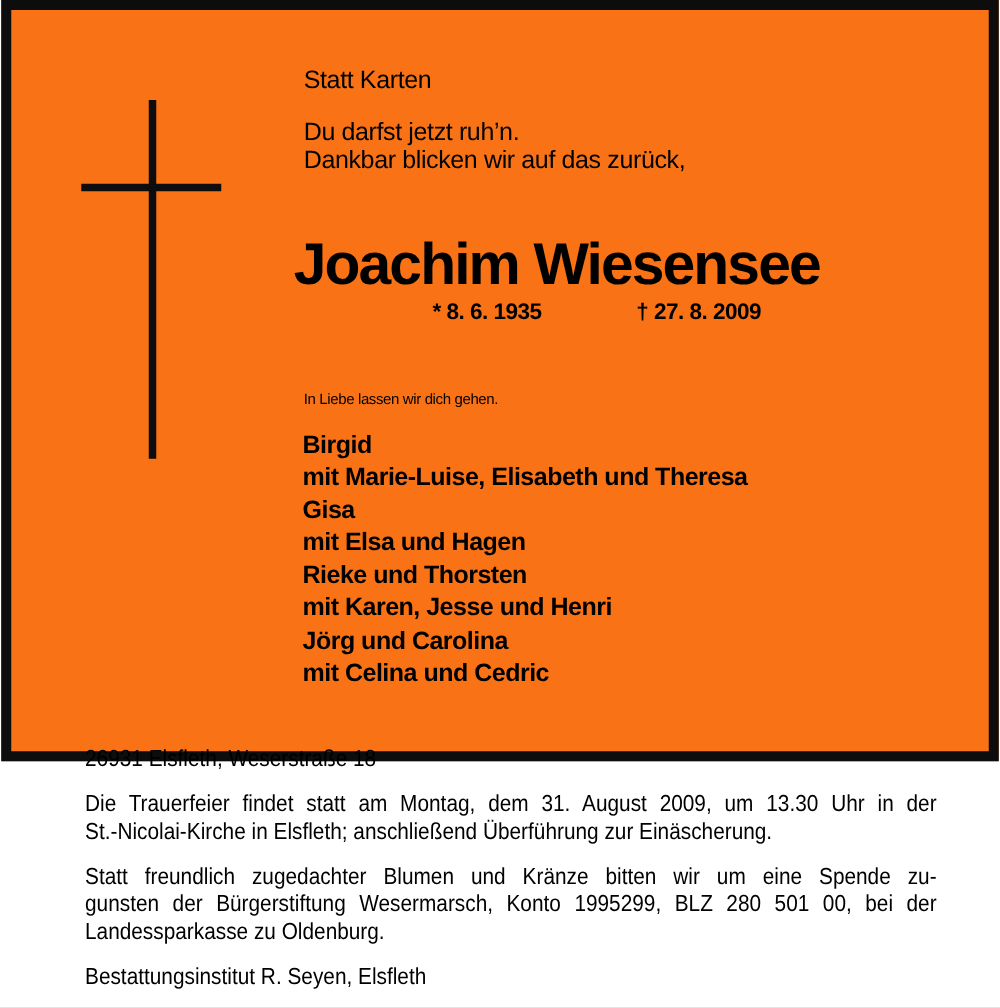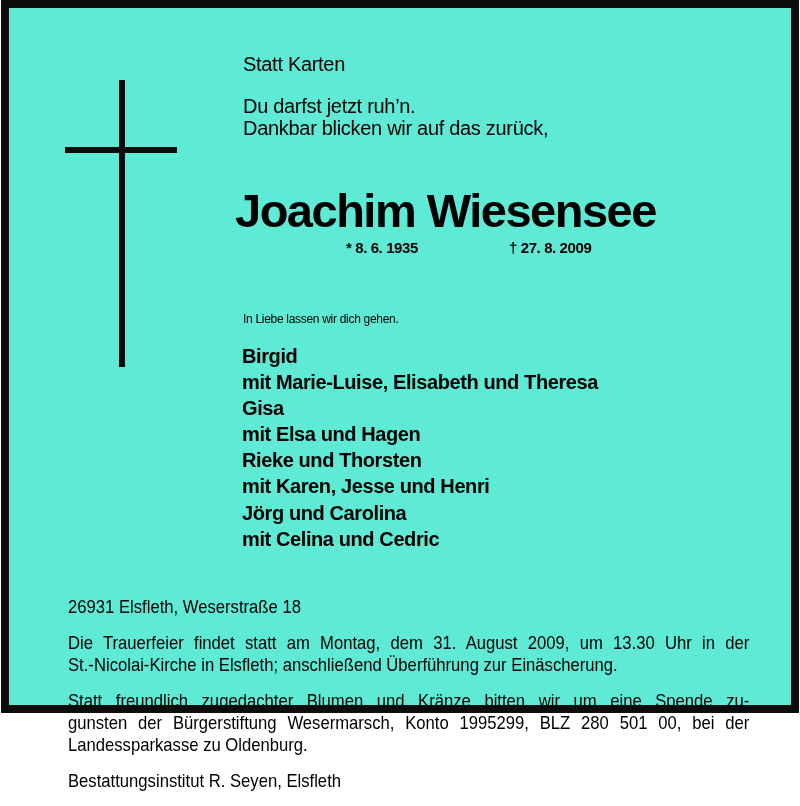--- a/index.html
+++ b/index.html
@@ -7,44 +7,44 @@
   body {
     width: 800px; height: 806px;
     position: relative;
     font-family: "Liberation Sans", "DejaVu Sans", sans-serif;
     color: #000000;
     overflow: hidden;
   }
   .sheet {
     position: absolute;
     left: 1px; top: 0;
-    width: 798px; height: 713px;
+    width: 798px; height: 609px;
     border: 8px solid #0d0d0d;
-    background: #5eead4;
+    background: #f97316;
   }
   
   .cross-bar { position: absolute; background: #0d0d0d; }
   .cross-v { left: 110px; top: 72px; width: 6px; height: 287px; }
   .cross-h { left: 56px; top: 139px; width: 112px; height: 6px; }
 
   .abs { position: absolute; white-space: nowrap; }
 
   .statt-karten {
     left: 234px; top: 45px;
     font-size: 20px; letter-spacing: -0.3px;
   }
   .poem {
     left: 234px; top: 88px;
     font-size: 20px; line-height: 21.5px; letter-spacing: -0.3px;
   }
   .deceased-name {
     left: 226px; top: 175px;
     font-size: 47px; font-weight: bold; letter-spacing: -1.5px;
   }
-  .date { top: 231px; font-size: 15px; font-weight: bold; letter-spacing: -0.4px; }
+  .date { top: 231px; font-size: 18px; font-weight: bold; letter-spacing: -0.4px; }
   .date-birth { left: 337px; }
   .date-death { left: 500px; }
   .intro-line {
     left: 234px; top: 304px;
     font-size: 12px; letter-spacing: -0.3px;
   }
   .family {
     left: 233px; top: 335px;
     font-size: 20px; font-weight: bold; line-height: 26.1px; letter-spacing: -0.4px;
   }

